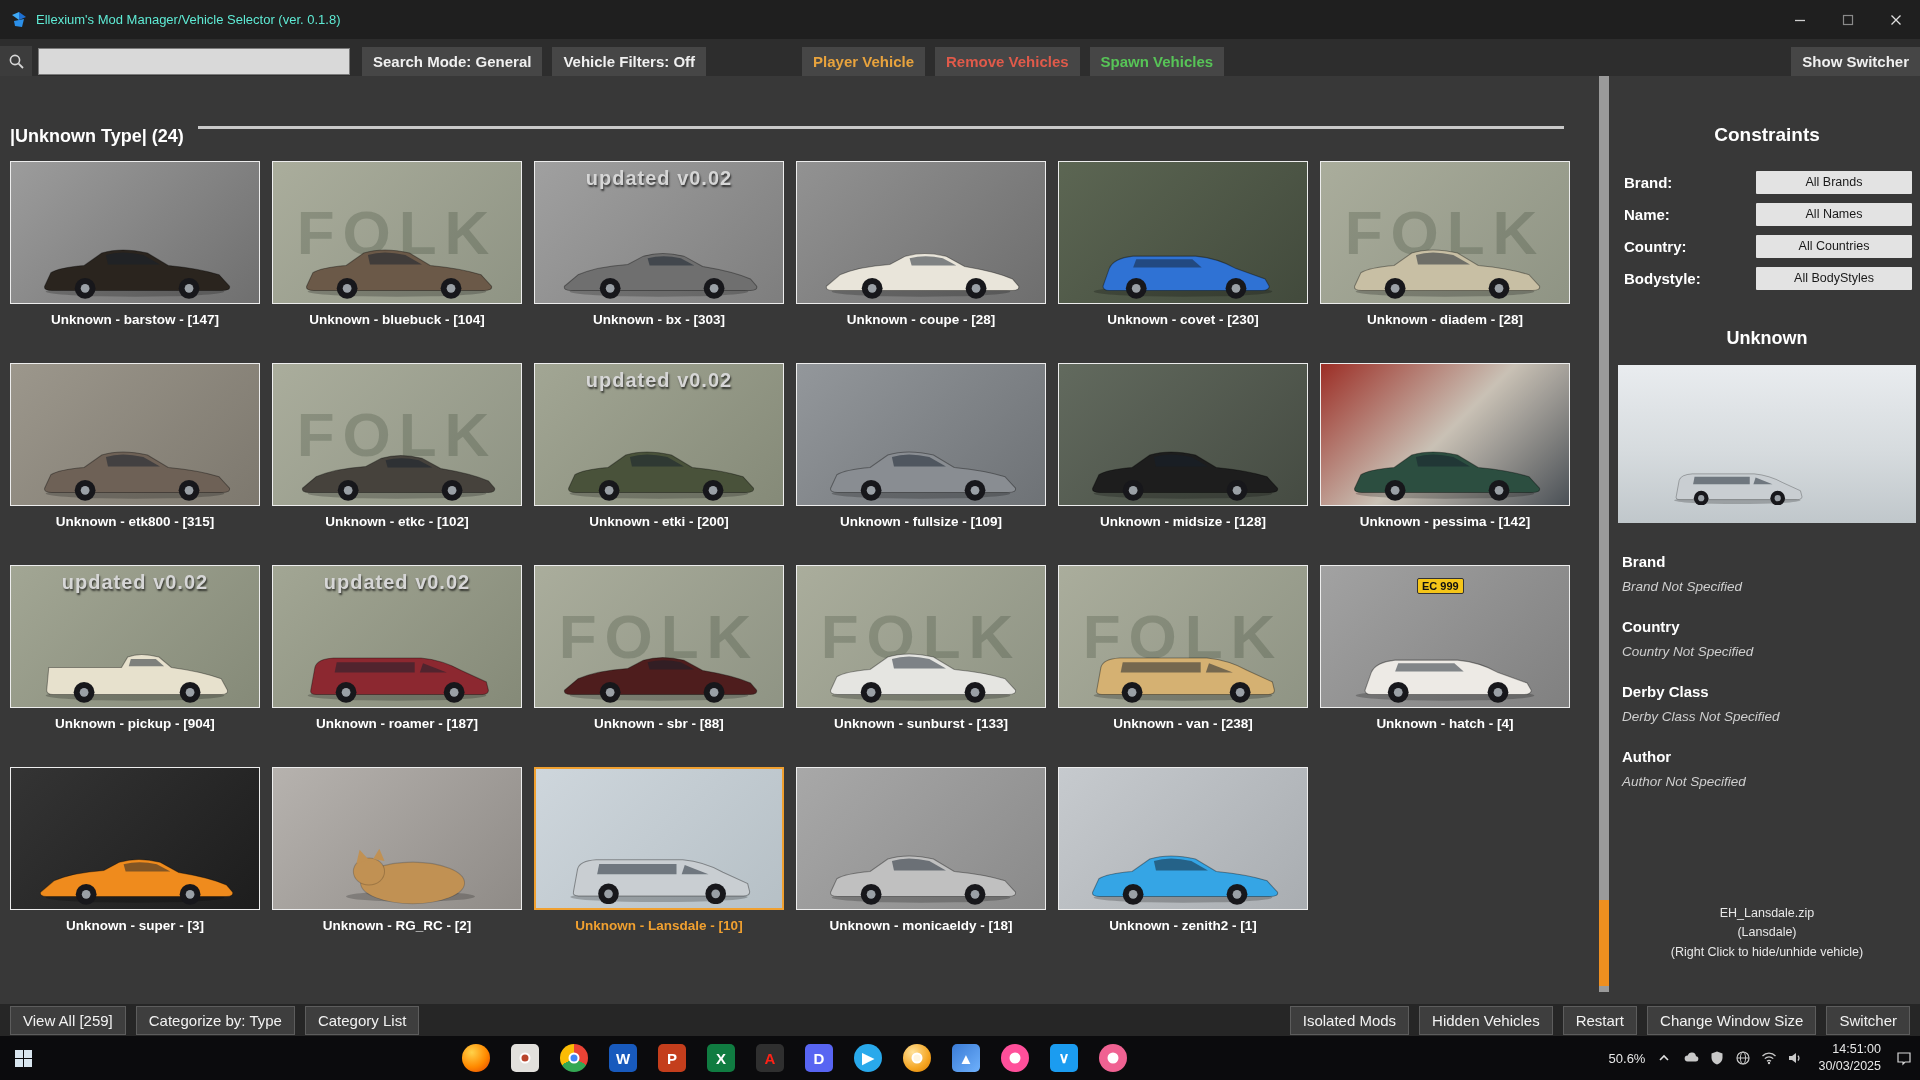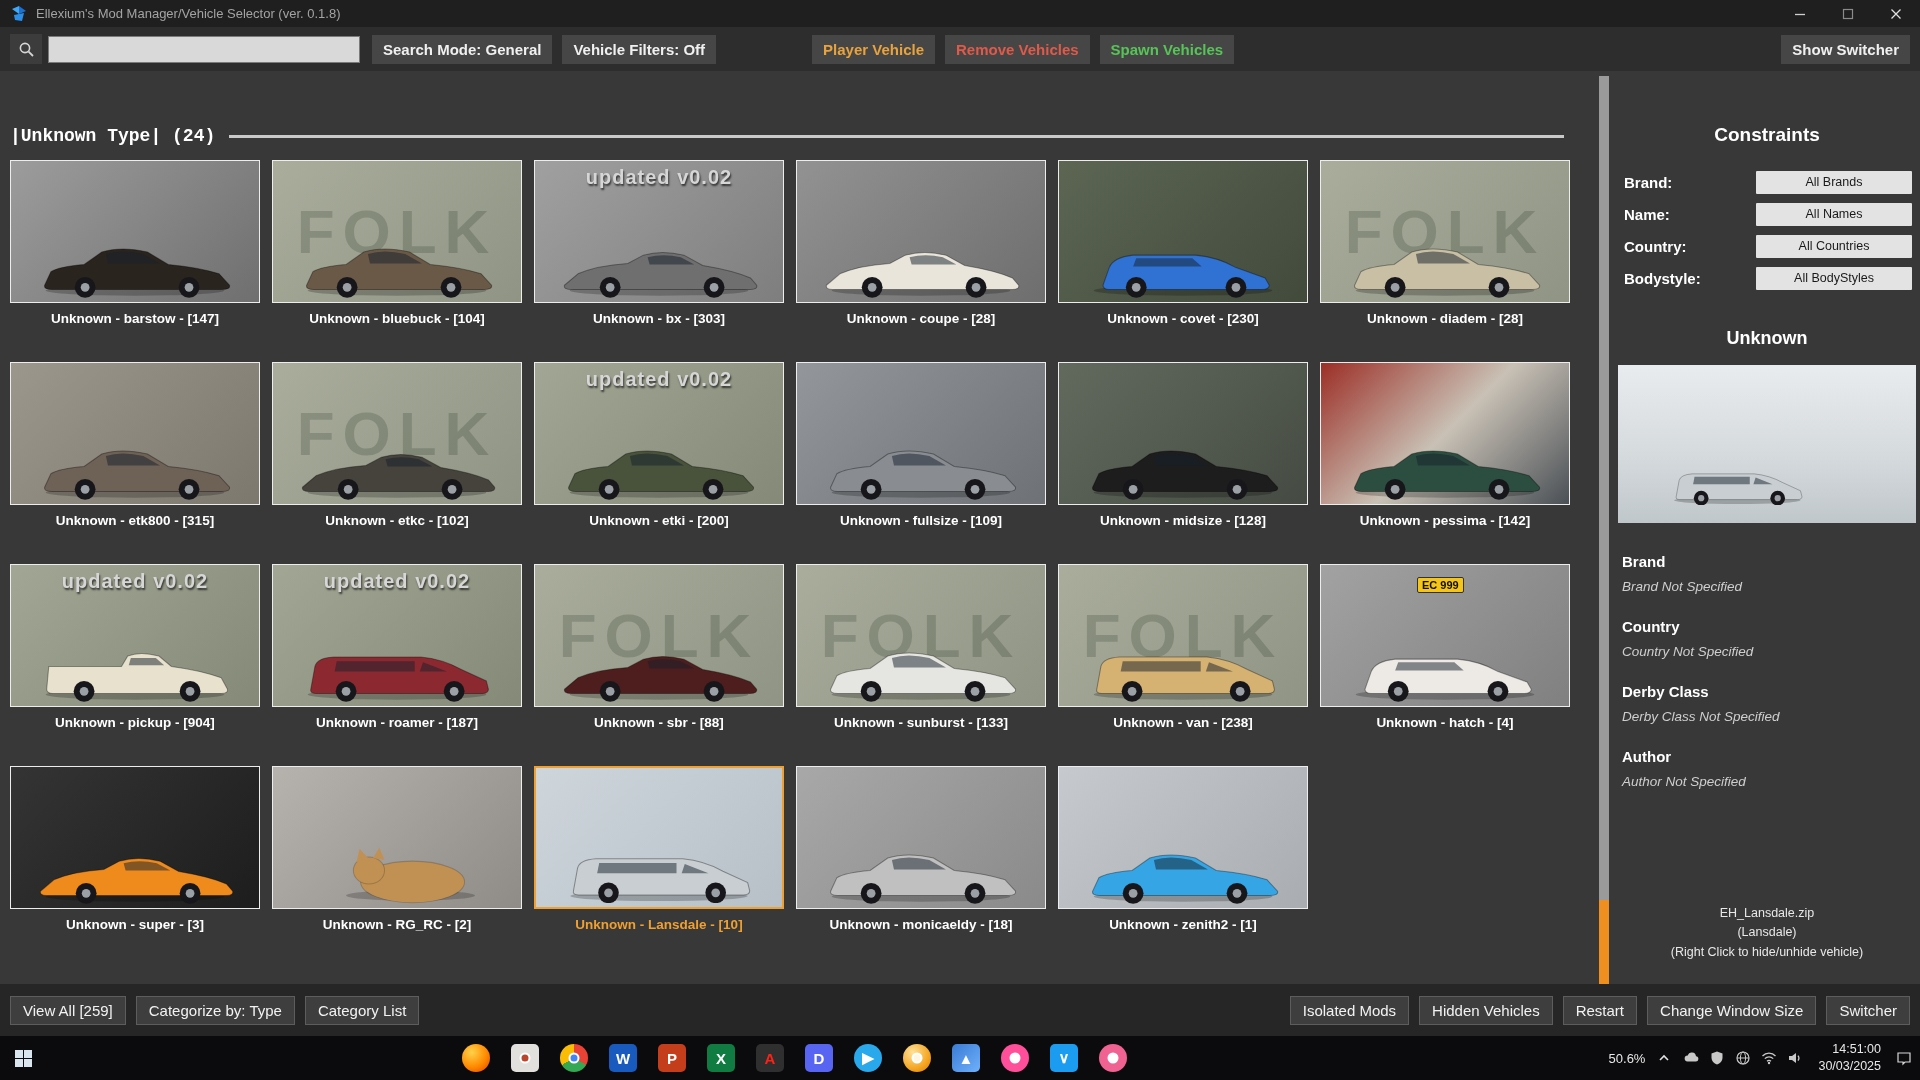--- a/index.html
+++ b/index.html
@@ -1,42 +1,42 @@
 <!DOCTYPE html>
 <html><head>
 <meta charset="utf-8">
 <style>
   * { box-sizing: border-box; margin: 0; padding: 0; }
   html,body { width:1920px; height:1080px; overflow:hidden; background:#383838;
     font-family:"Liberation Sans", sans-serif; }
 
   
-  .titlebar { height:27px; background:#1f1f1f; display:flex; align-items:center; color:#a3a3a3; }
+  .titlebar { height:39px; background:#1f1f1f; display:flex; align-items:center; color:#5eead4; }
   .titlebar .app-ico { width:18px; height:18px; margin:0 8px 0 10px; }
   .titlebar .title { font-size:13px; }
   .win-controls { margin-left:auto; display:flex; height:100%; }
   .win-btn { width:48px; height:100%; display:flex; align-items:center; justify-content:center; color:#cfcfcf; }
   .win-btn svg { width:12px; height:12px; }
 
   
-  .toolbar { height:44px; background:#2d2d2d; display:flex; align-items:center; padding:0 10px; }
+  .toolbar { height:44px; background:#2d2d2d; display:flex; align-items:center; padding:0 0; }
   .search-btn { width:32px; height:30px; background:#3c3c3c; display:flex; align-items:center; justify-content:center; margin-right:6px; }
   .search-input { width:312px; height:27px; background:#d9d9d9; border:1px solid #7a7a7a; padding:0 8px; font-size:14px; color:#222; }
   .tgroup { display:flex; align-items:center; gap:10px; }
   #toolbar-left { margin-left:12px; }
   #toolbar-mid { margin-left:96px; }
   #toolbar-right { margin-left:auto; }
   .tbtn { background:#464646; border:none; color:#f0f0f0; font-size:15px; font-weight:bold;
     padding:6px 11px; font-family:inherit; cursor:pointer; }
 
   
   .mainwrap { position:absolute; top:76px; left:0; right:0; bottom:88px; background:#383838; }
   .content { position:absolute; left:0; top:0; width:1598px; bottom:0; overflow:hidden; }
 
-  .section-head { display:flex; align-items:center; gap:14px; margin:50px 34px 0 10px;font-family:Liberation Mono, monospace; }
+  .section-head { display:flex; align-items:flex-start; gap:14px; margin:50px 34px 0 10px; }
   .section-title { color:#fff; font-size:18px; font-weight:bold; white-space:nowrap; }
   .section-rule { flex:1; height:3px; background:#c9c9c9; }
 
   .grid { display:grid; grid-template-columns:repeat(6,250px); column-gap:12px; row-gap:36px; margin:14px 0 0 10px; }
   .card { width:250px; cursor:pointer; }
   .thumb { position:relative; width:250px; height:143px; border:1px solid #ededed; overflow:hidden; }
   .card.selected .thumb { border:2px solid #f0a030; }
   .bg-text { position:absolute; inset:0; display:flex; align-items:center; justify-content:center;
     font-weight:800; font-size:62px; letter-spacing:8px; color:rgba(42,56,36,.22); user-select:none; }
   .overlay-text { position:absolute; top:5px; left:0; right:0; text-align:center; font-weight:bold;
@@ -65,21 +65,21 @@
     display:flex; align-items:flex-end; justify-content:center; }
   .preview svg { width:72%; margin-bottom:14px; }
   .details { margin:30px 0 16px 6px; }
   .detail-block { margin-bottom:24px; }
   .dhead { font-size:15px; font-weight:bold; color:#fff; }
   .dval { font-size:13.5px; font-style:italic; color:#cfcfcf; margin-top:9px; }
   .file-info { position:absolute; bottom:30px; left:0; right:0; text-align:center; font-size:12.5px;
     line-height:1.55; color:#e8e8e8; }
 
   
-  .bottombar { position:absolute; bottom:44px; left:0; right:0; height:52px; background:#262626;
+  .bottombar { position:absolute; bottom:44px; left:0; right:0; height:32px; background:#262626;
     display:flex; align-items:center; padding:0 10px; }
   .bgroup { display:flex; gap:10px; }
   .bgroup.right { margin-left:auto;justify-content:flex-end; }
   .bbtn { background:#3e3e3e; border:1px solid #5d5d5d; color:#f2f2f2; font-size:15px;
     padding:5px 12px; font-family:inherit; cursor:pointer; }
 
   
   .taskbar { position:absolute; bottom:0; left:0; right:0; height:44px; background:#0b0b0d;
     display:flex; align-items:center; color:#e8e8e8; }
   .start { width:46px; height:100%; display:flex; align-items:center; justify-content:center; cursor:pointer; }

